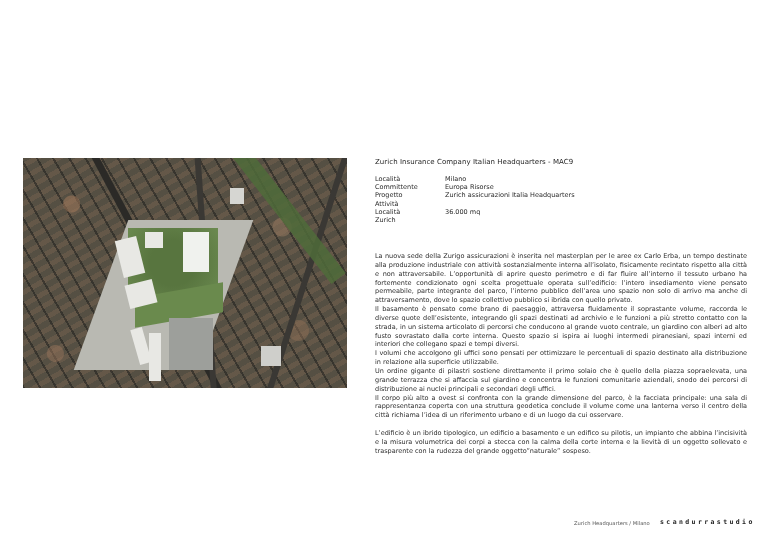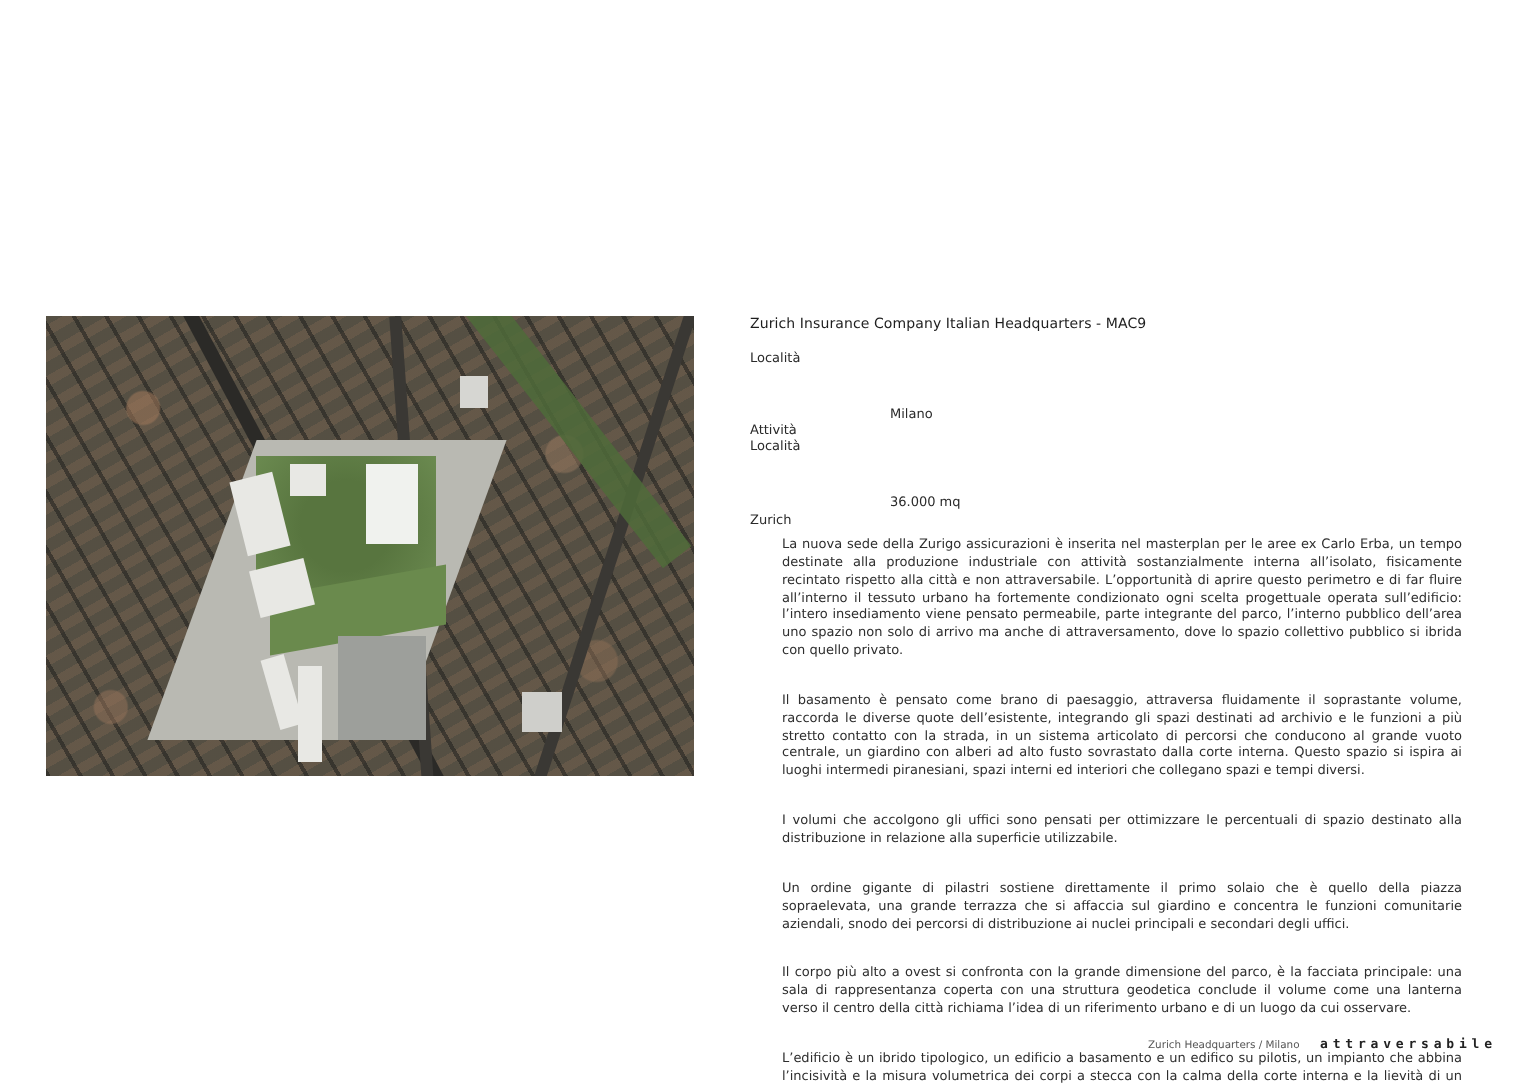--- a/index.html
+++ b/index.html
@@ -41,25 +41,25 @@
     .aerial .b7 { left: 112px; top: 170px; width: 12px; height: 36px; transform: rotate(-16deg); }
     .aerial .b8 { left: 238px; top: 188px; width: 20px; height: 20px; background: #cfcfcb; }
     .aerial .b9 { left: 207px; top: 30px; width: 14px; height: 16px; background: #d6d6d2; }
 
     .title { position: absolute; left: 375px; top: 158px; font-size: 7px; font-weight: normal;
              color: #1e1e1e; white-space: nowrap; letter-spacing: 0.05px; }
 
     .info { position: absolute; left: 375px; top: 175px; font-size: 6.5px; line-height: 8.2px; }
     .info-row { display: flex; }
     .info-label { width: 70px; flex: none; }
-    .info-value { width: 290px; margin-top: 28px; }
+    .info-value { width: 290px; }
 
     .body-text { position: absolute; left: 375px; top: 252px; width: 372px;
                  font-size: 6.5px; line-height: 8.85px; text-align: justify; color: #2e2e2e; }
-    .body-text p { margin: 16px; }
+    .body-text p { margin: 0; }
     .body-text p.gap { margin-top: 8.85px; }
 
     .footer-caption { position: absolute; left: 574px; top: 520px; font-size: 5.2px; color: #555; white-space: nowrap; }
     .footer-brand { position: absolute; left: 660px; top: 518px; font-size: 6.5px; font-weight: bold;
                     letter-spacing: 2.4px; color: #222; white-space: nowrap; font-family: "DejaVu Sans Mono", monospace; }
   </style>
 </head>
 <body>
 
 <div class="aerial" title="Aerial view of the Zurich Insurance headquarters site in Milan with green park and white buildings">
@@ -82,20 +82,28 @@
 </div>
 
 <div class="title">Zurich Insurance Company Italian Headquarters - MAC9</div>
 
 <div class="info">
   <div class="info-row">
     <span class="info-label">Località</span>
     <span class="info-value">Milano</span>
   </div>
   <div class="info-row">
+    <span class="info-label">Committente</span>
+    <span class="info-value">Europa Risorse</span>
+  </div>
+  <div class="info-row">
+    <span class="info-label">Progetto</span>
+    <span class="info-value">Zurich assicurazioni Italia Headquarters</span>
+  </div>
+  <div class="info-row">
     <span class="info-label">Attività</span>
   </div>
   <div class="info-row">
     <span class="info-label">Località</span>
     <span class="info-value">36.000 mq</span>
   </div>
   <div class="info-row">
     <span class="info-label">Zurich</span>
   </div>
 </div>
@@ -103,13 +111,13 @@
 <div class="body-text">
   <p>La nuova sede della Zurigo assicurazioni è inserita nel masterplan per le aree ex Carlo Erba, un tempo destinate alla produzione industriale con attività sostanzialmente interna all’isolato, fisicamente recintato rispetto alla città e non attraversabile.  L’opportunità di aprire questo perimetro e di far fluire all’interno il tessuto urbano ha fortemente condizionato ogni scelta progettuale operata sull’edificio: l’intero insediamento viene pensato permeabile, parte integrante del parco, l’interno pubblico dell’area uno spazio non solo di arrivo ma anche di attraversamento, dove lo spazio collettivo pubblico si ibrida con quello privato.</p>
   <p>Il basamento è pensato come brano di paesaggio, attraversa fluidamente il soprastante volume, raccorda le diverse quote dell’esistente, integrando gli spazi destinati ad archivio e le funzioni a più stretto contatto con la strada, in un sistema articolato di percorsi che conducono al grande vuoto centrale, un giardino con alberi ad alto fusto sovrastato dalla corte interna. Questo spazio si ispira ai luoghi intermedi piranesiani, spazi interni ed interiori che collegano spazi e tempi diversi.</p>
   <p>I volumi che accolgono gli uffici sono pensati per ottimizzare le percentuali di spazio destinato alla distribuzione in relazione alla  superficie utilizzabile.</p>
   <p>Un ordine gigante di pilastri sostiene direttamente il primo solaio che è quello della piazza sopraelevata, una grande terrazza che si affaccia sul giardino e concentra le funzioni comunitarie aziendali, snodo dei percorsi di distribuzione ai nuclei principali e secondari degli uffici.</p>
   <p>Il corpo più alto a ovest si confronta con la grande dimensione del parco, è la facciata principale: una sala di rappresentanza coperta con una struttura geodetica conclude il volume come una lanterna verso il centro della città richiama l’idea di un  riferimento urbano e di un luogo da cui osservare.</p>
   <p class="gap">L’edificio è un ibrido tipologico, un edificio a basamento e un edifico su pilotis, un impianto che abbina l’incisività e la misura volumetrica dei corpi a stecca con la calma  della corte interna e la lievità di un oggetto sollevato e trasparente con la rudezza  del grande oggetto”naturale” sospeso.</p>
 </div>
 
 <div class="footer-caption">Zurich Headquarters / Milano</div>
-<div class="footer-brand">attraversabile</div>
+<div class="footer-brand">scandurrastudio</div>
 
 </body></html>

